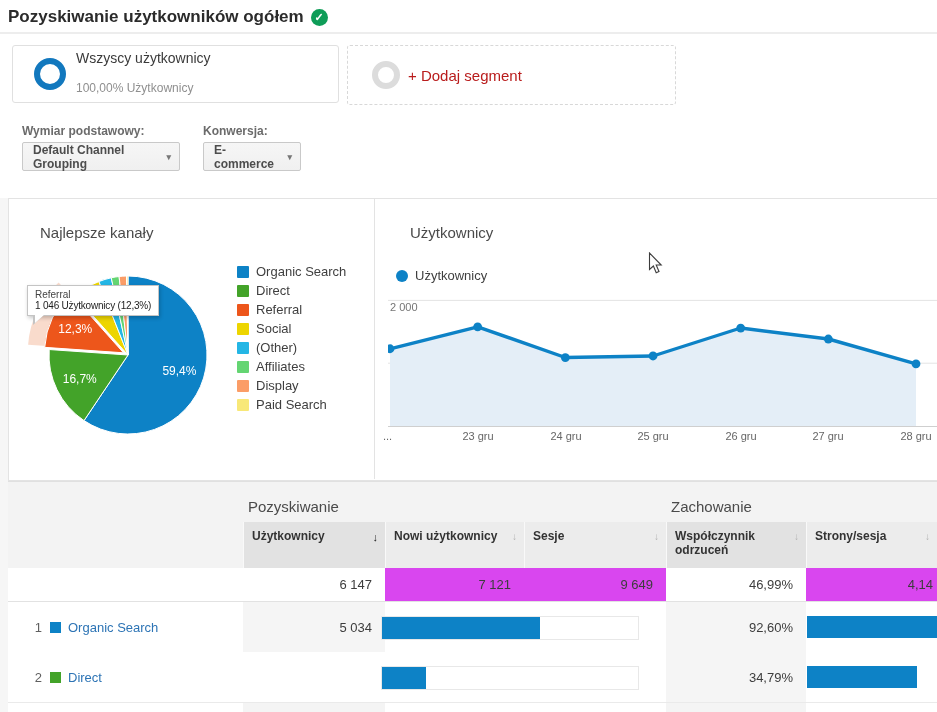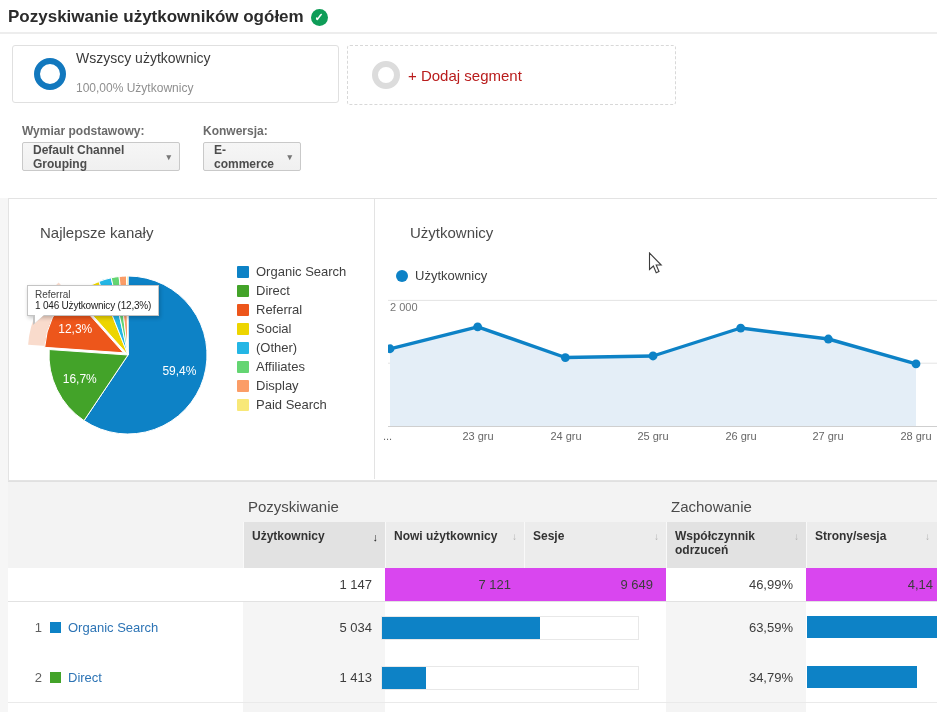--- a/index.html
+++ b/index.html
@@ -205,44 +205,43 @@
     <span style="display:inline-block;width:100px;">Współczynnik odrzuceń</span>
     <span class="arr light">↓</span>
   </div>
   <div class="hcell" style="left:798px;width:131px;">
     <span>Strony/sesja</span>
     <span class="arr light">↓</span>
   </div>
 </div>
 
 <div class="abs trow totals" style="top:568px;height:33px;border-bottom:1px solid #e2e2e2;">
-  <div class="tcell" style="left:235px;width:142px;">1 147</div>
+  <div class="tcell" style="left:235px;width:142px;">6 147</div>
   <div class="tcell gray" style="left:377px;width:139px;">7 121</div>
   <div class="tcell gray" style="left:516px;width:142px;">9 649</div>
   <div class="tcell" style="left:658px;width:140px;">46,99%</div>
   <div class="tcell gray" style="left:798px;width:131px;padding-right:4px;">4,14</div>
 </div>
 
 <div class="abs trow datarow" style="top:602px;height:50px;border-bottom:1px solid #eaeaea;">
   <span class="rank">1</span>
   <span class="swatch" style="background: rgb(13, 130, 198);"></span>
   <a class="chan-link">Organic Search</a>
   <div class="tcell" style="left:235px;width:142px;">5 034</div>
   <div class="barbox">
     <div class="barfill" style="background: rgb(13, 130, 198); width: 61.6%;"></div>
   </div>
-  <div class="tcell" style="left:658px;width:140px;">63,59%</div>
+  <div class="tcell" style="left:658px;width:140px;">92,60%</div>
   <div class="rbar" style="background: rgb(13, 130, 198); width: 136px;"></div>
 </div>
 
 <div class="abs trow datarow" style="top:652px;height:50px;border-bottom:1px solid #eaeaea;">
   <span class="rank">2</span>
   <span class="swatch" style="background: rgb(67, 163, 41);"></span>
   <a class="chan-link">Direct</a>
-  <div class="tcell" style="left:235px;width:142px;">1 413</div>
   <div class="barbox">
     <div class="barfill" style="background: rgb(13, 130, 198); width: 17.2%;"></div>
   </div>
   <div class="tcell" style="left:658px;width:140px;">34,79%</div>
   <div class="rbar" style="background: rgb(13, 130, 198); width: 110px;"></div>
 </div>
 
 <div class="abs trow" style="top:703px;height:9px;">
   <div class="r3cell" style="left:235px;width:142px;"></div>
   <div class="r3cell" style="left:658px;width:140px;"></div>

